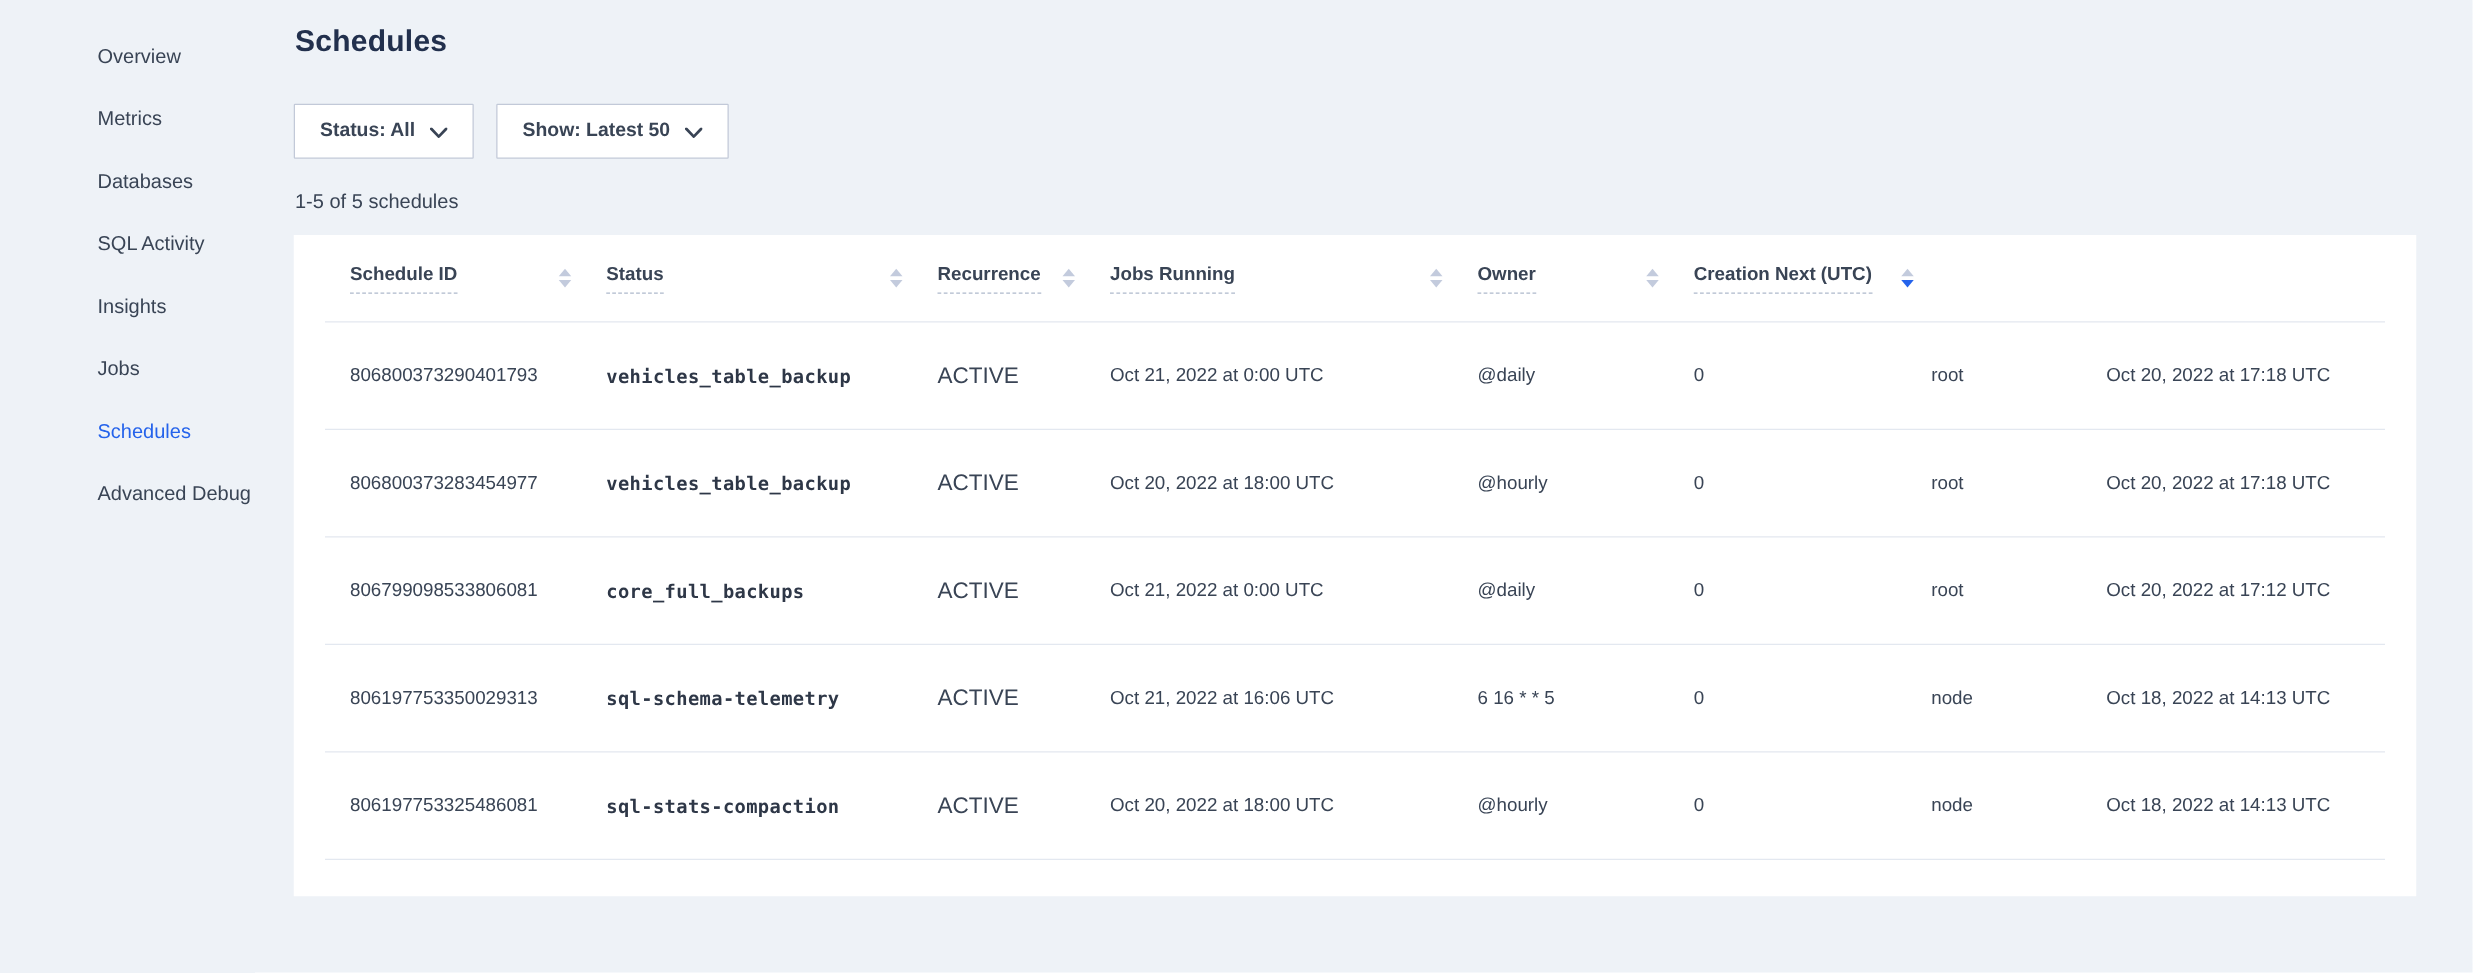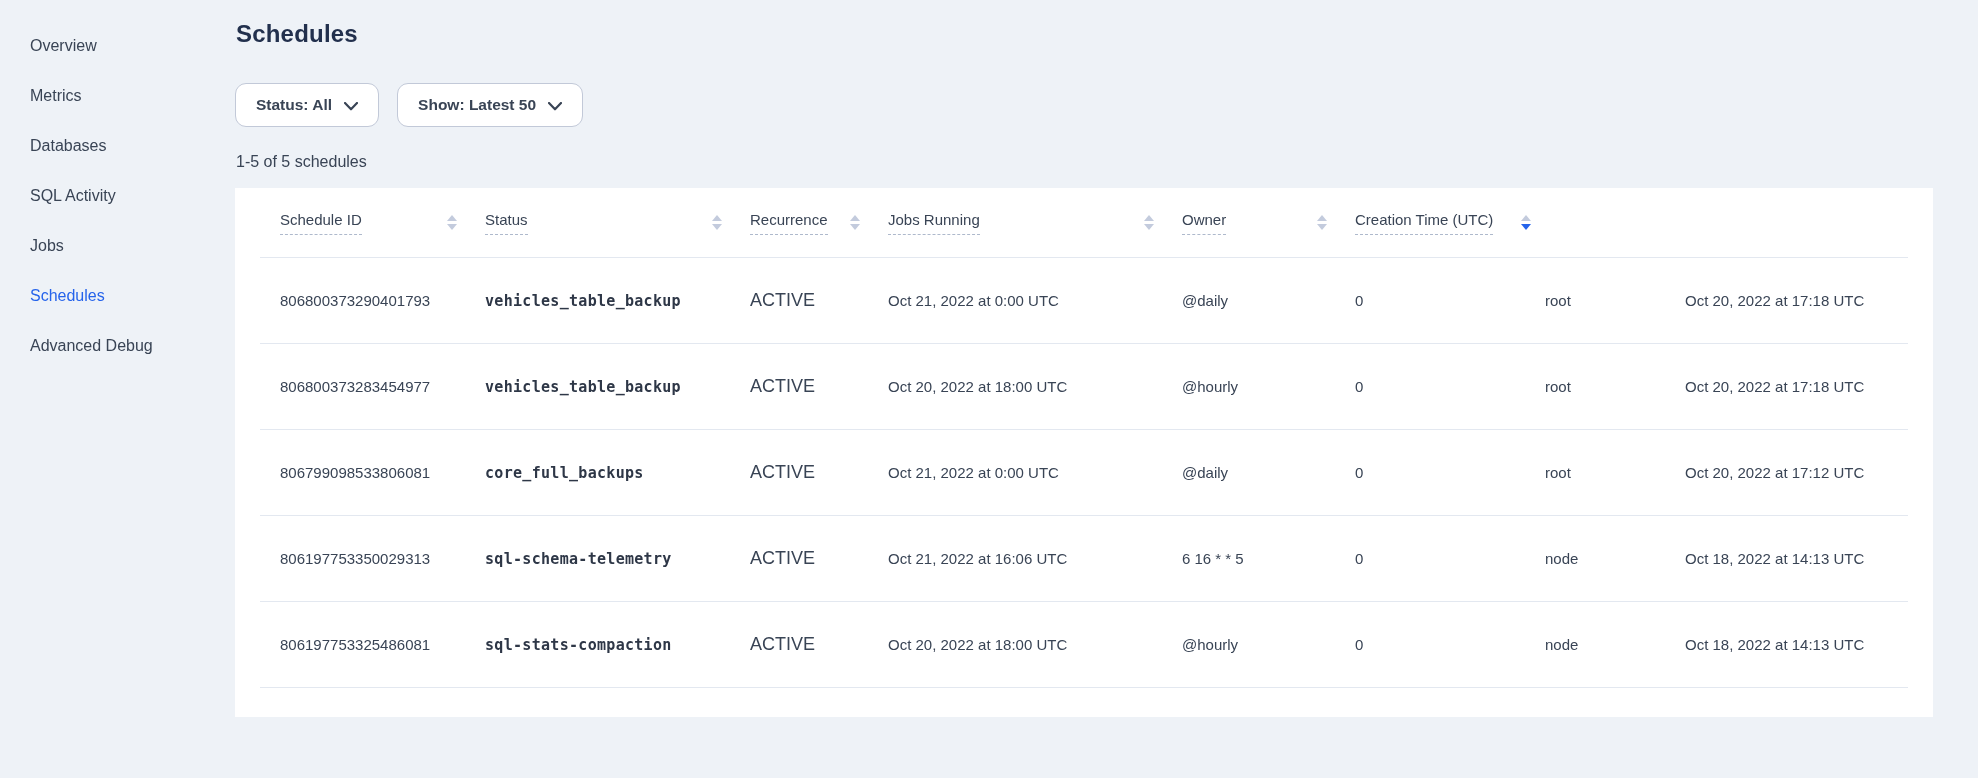--- a/index.html
+++ b/index.html
@@ -24,37 +24,37 @@
   }
 
   
   .sidebar{
     position:absolute;left:0;top:0;width:233px;height:778px;
     padding-top:21px;
   }
   .side-item{
     height:50px;display:flex;align-items:center;
     padding-left:30px;font-size:16px;color:var(--text-primary);
-    cursor:pointer;white-space:nowrap;
+    cursor:pointer;white-space:nowrap;margin-left:48px;
   }
   .side-item.active{color:var(--accent-blue);}
 
   
   .page-title{
     position:absolute;left:236px;top:20px;
     font-size:24px;font-weight:700;color:var(--title-color);
     letter-spacing:.2px;
   }
   .filters{
     position:absolute;left:235px;top:83px;
     display:flex;gap:18px;
   }
   .filter-btn{
     height:44px;background:var(--card-bg);
-    border:1px solid var(--btn-border);border-radius:11px;
+    border:1px solid var(--btn-border);border-radius:1px;
     display:flex;align-items:center;gap:12px;
     padding:0 20px;
     font-size:15.5px;font-weight:700;color:var(--text-primary);
     cursor:pointer;white-space:nowrap;
   }
   .filter-btn svg{display:block;margin-top:2px;}
 
   .results-count{
     position:absolute;left:236px;top:153px;
     font-size:16px;color:var(--text-primary);
@@ -75,21 +75,21 @@
     border-bottom:1px solid var(--separator);
   }
   .thead{height:70px;}
   .tr{height:86px;}
   .th{
     display:flex;align-items:center;justify-content:space-between;
     padding-right:28px;cursor:pointer;
   }
   .th.last{padding-right:14px;}
   .th-label{
-    font-size:15px;font-weight:400;color:var(--text-primary);
+    font-size:15px;font-weight:700;color:var(--text-primary);
     border-bottom:1px dashed var(--dash-underline);
     padding-bottom:6px;white-space:nowrap;
   }
   .sort-icon{display:inline-flex;flex-direction:column;gap:3px;flex:none;}
   .sort-icon .up{
     width:0;height:0;
     border-left:5px solid transparent;border-right:5px solid transparent;
     border-bottom:6px solid var(--sort-idle);
   }
   .sort-icon .down{
@@ -107,20 +107,21 @@
   .td.status{font-size:18px;}
 </style>
 </head>
 <body>
 
 <nav class="sidebar">
   <div class="side-item">Overview</div>
   <div class="side-item">Metrics</div>
   <div class="side-item">Databases</div>
   <div class="side-item">SQL Activity</div>
+  <div class="side-item">Insights</div>
   <div class="side-item">Jobs</div>
   <div class="side-item active">Schedules</div>
   <div class="side-item">Advanced Debug</div>
 </nav>
 
 <h1 class="page-title">Schedules</h1>
 
 <div class="filters">
   <button class="filter-btn">
     <span>Status: All</span>
@@ -174,21 +175,21 @@
         </span>
     </div>
     <div class="th">
       <span class="th-label">Owner</span>
       <span class="sort-icon">
           <span class="up"></span>
           <span class="down"></span>
         </span>
     </div>
     <div class="th last">
-      <span class="th-label">Creation Time (UTC)</span>
+      <span class="th-label">Creation Next (UTC)</span>
       <span class="sort-icon sort-desc">
           <span class="up"></span>
           <span class="down"></span>
         </span>
     </div>
   </div>
 
   <div class="tr">
     <div class="td">806800373290401793</div>
     <div class="td mono">vehicles_table_backup</div>

